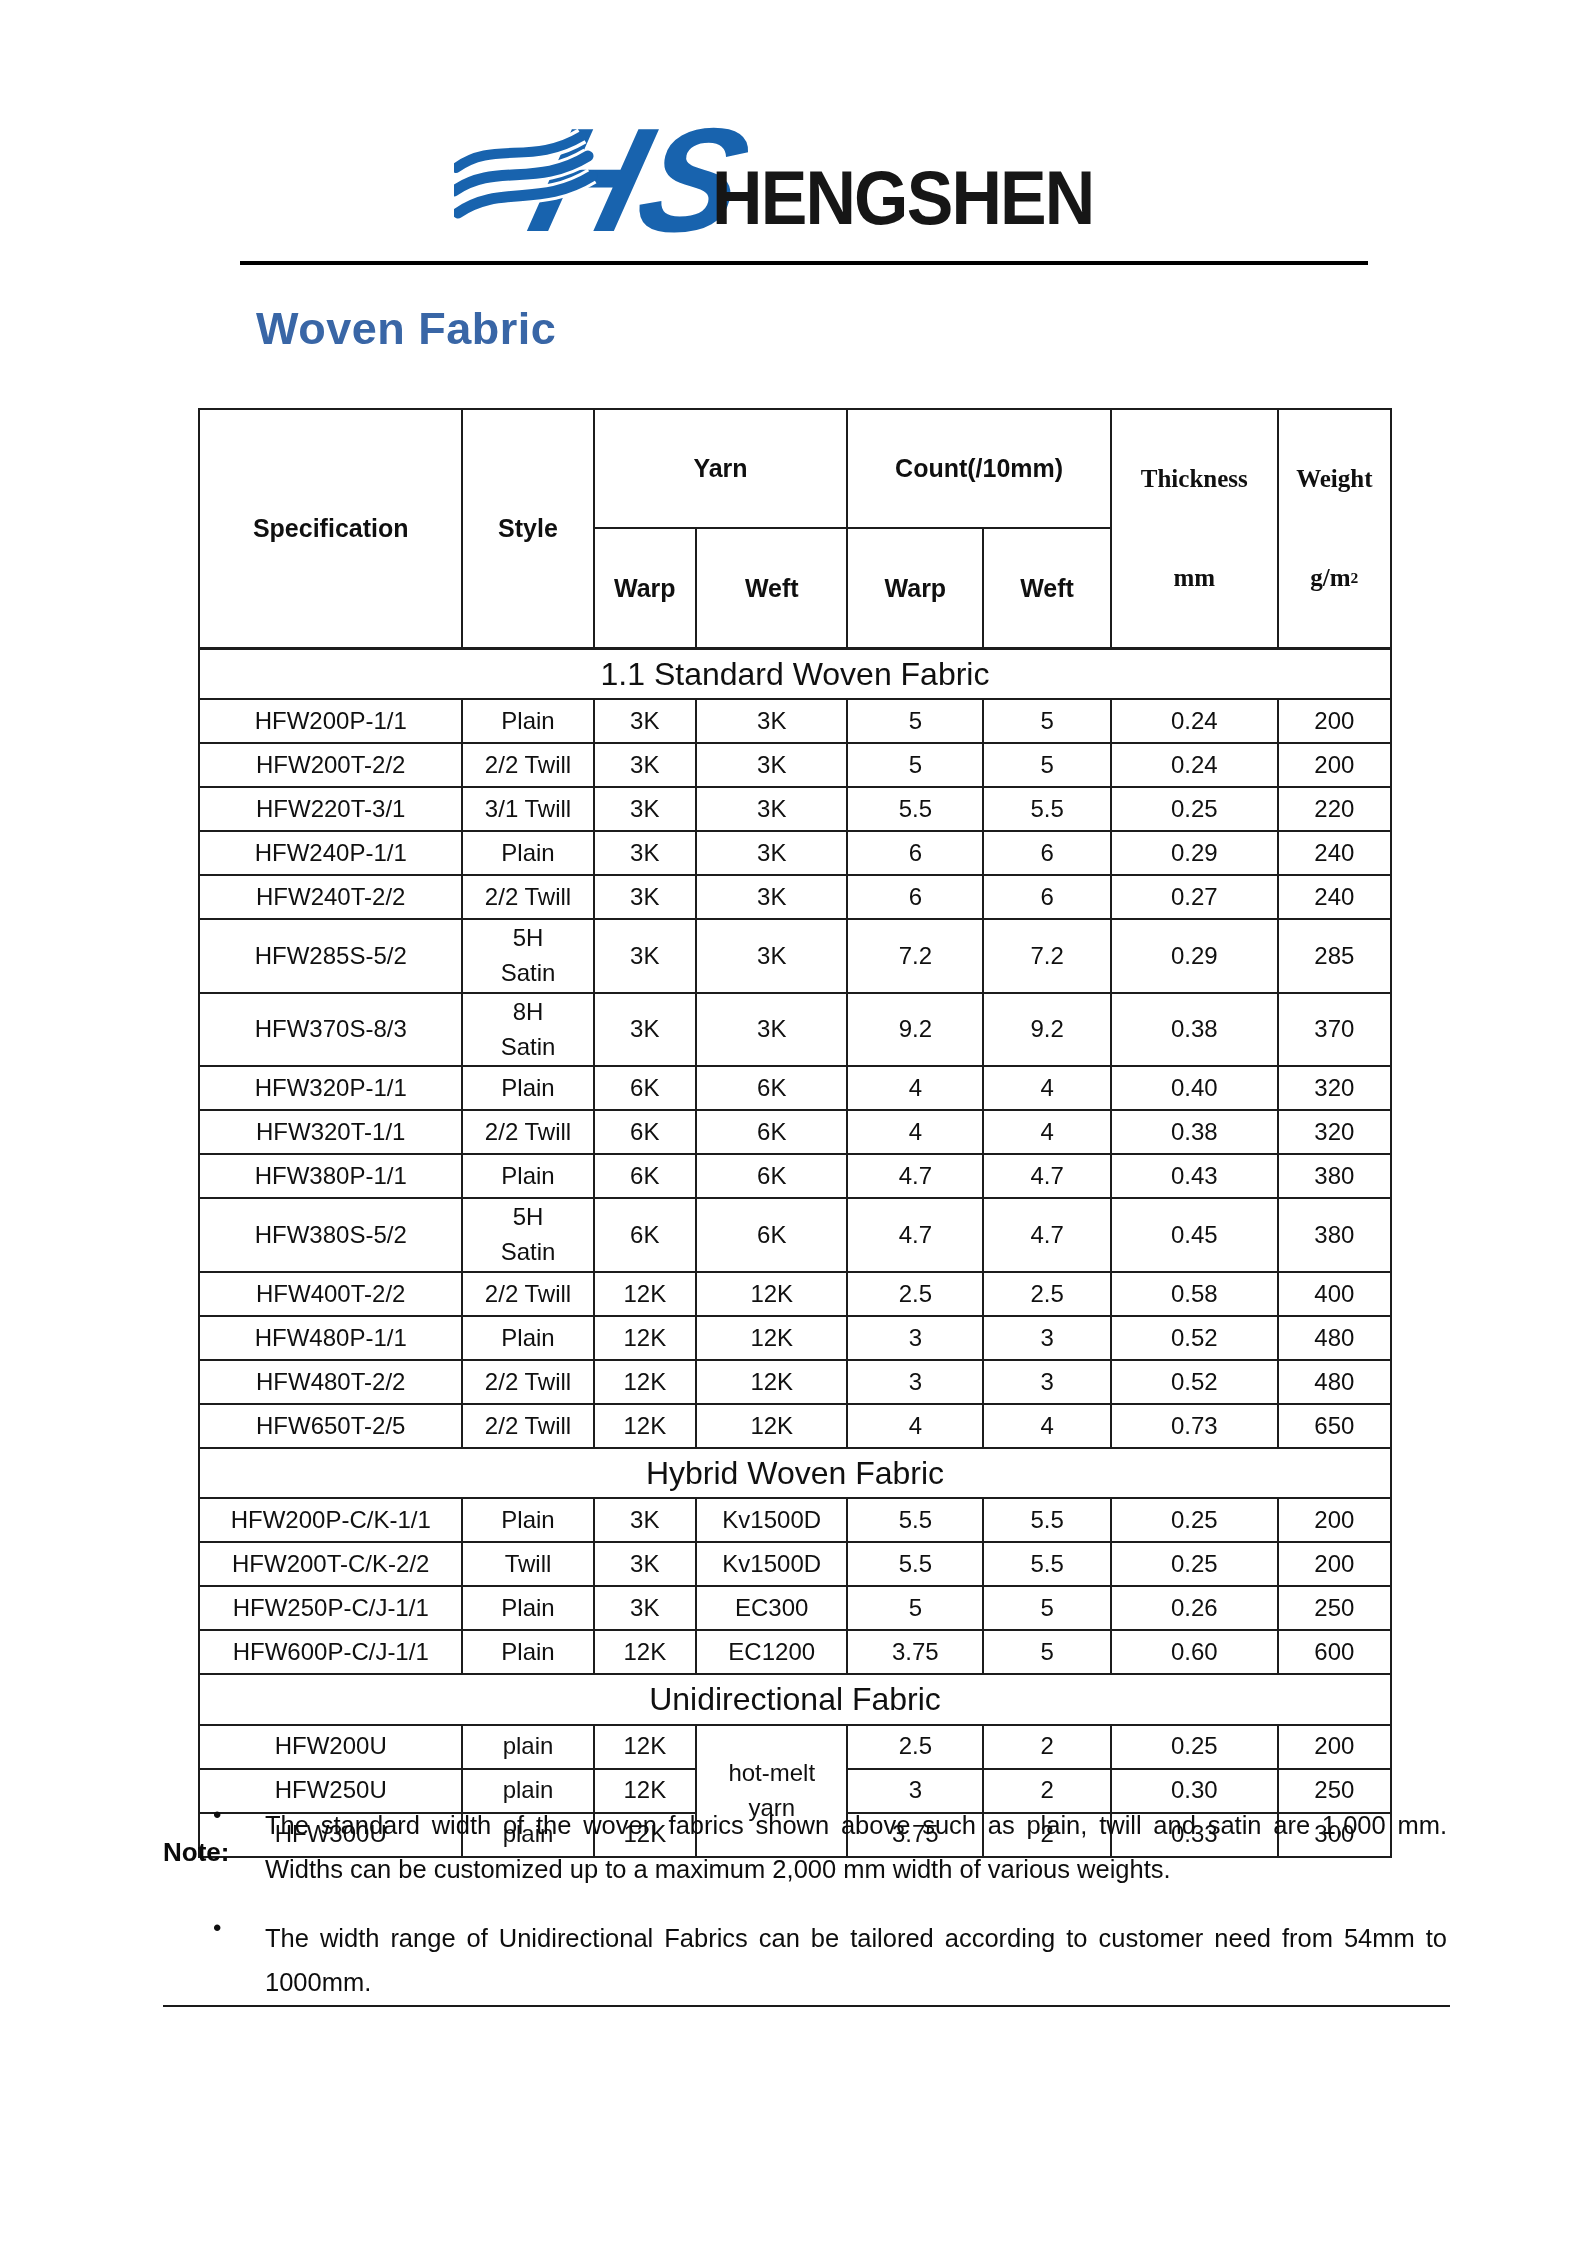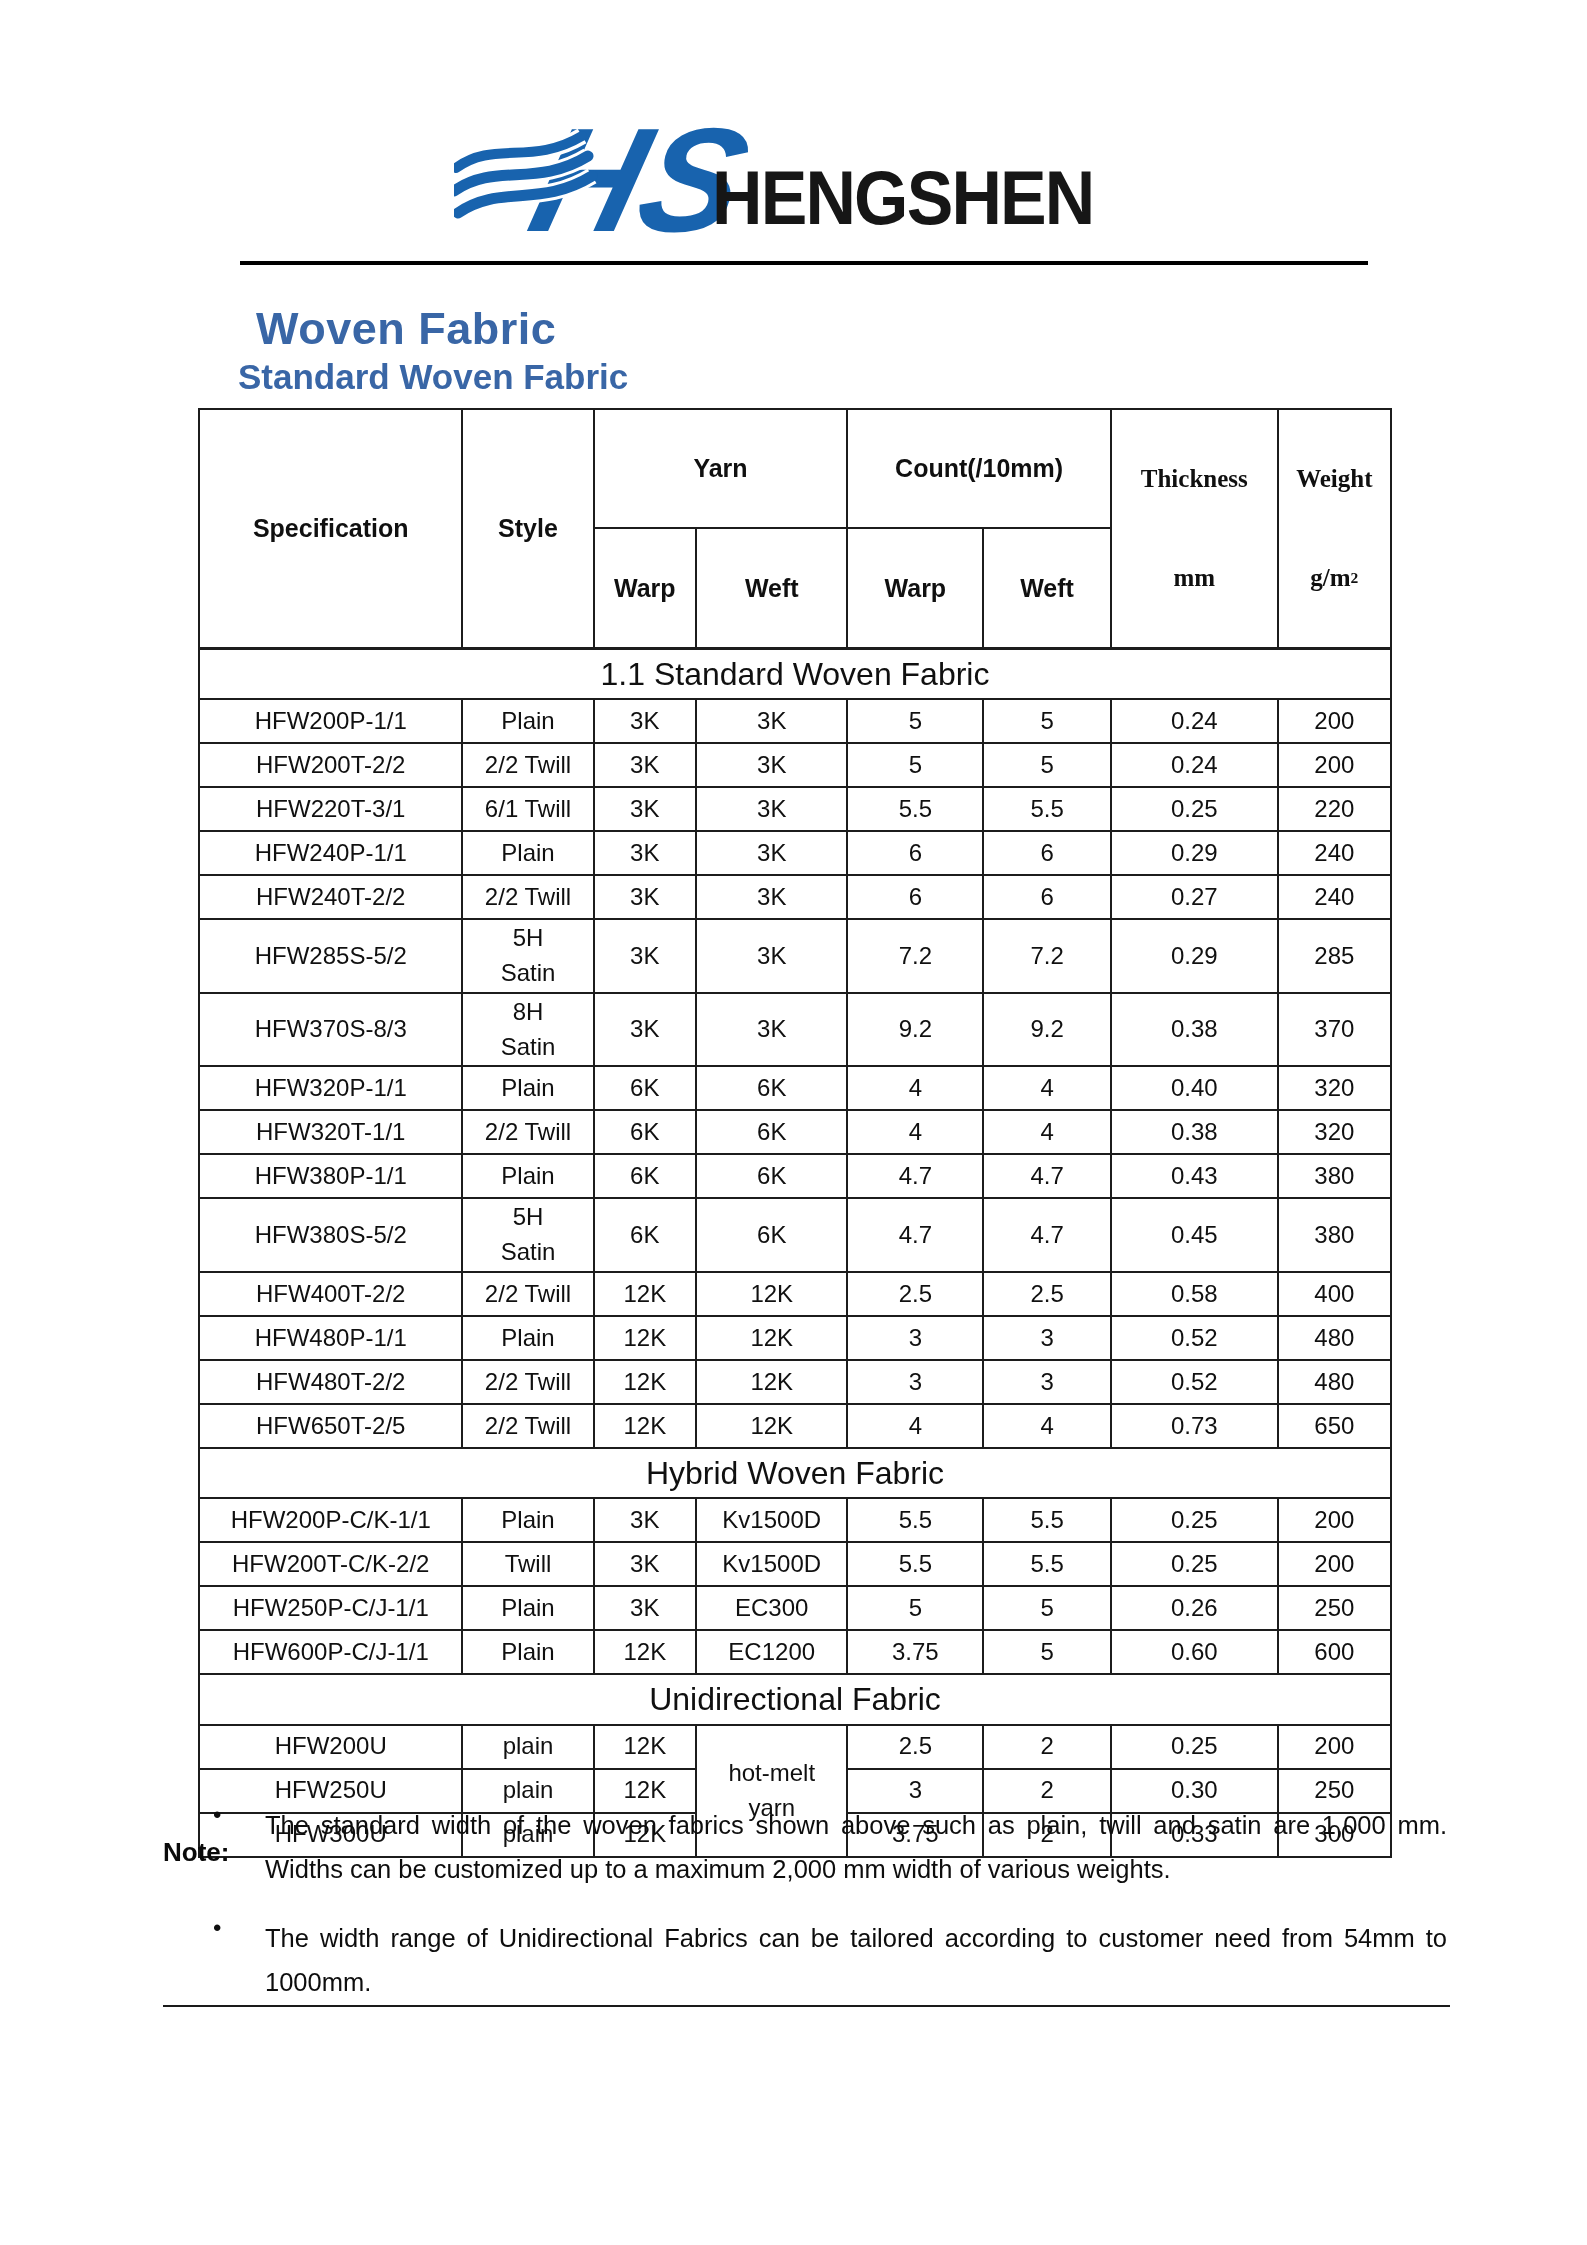--- a/index.html
+++ b/index.html
@@ -62,21 +62,20 @@
       </g>
       <g transform="translate(258,128) scale(0.92,1)">
         <text x="0" y="0" font-size="76" font-weight="bold" fill="#161616" letter-spacing="-2">HENGSHEN</text>
       </g>
     </svg>
   </div>
 
   <div class="top-rule"></div>
 
   <h1 class="h1">Woven Fabric</h1>
-  <h2 class="h2">Standard Woven Fabric</h2>
 
   <table class="spec">
     <colgroup>
       <col style="width:22.1%">
         <col style="width:11.0%">
         <col style="width:8.6%">
         <col style="width:12.7%">
       <col style="width:11.4%">
         <col style="width:10.7%">
         <col style="width:14.0%">
@@ -123,21 +122,21 @@
           <td>2/2 Twill</td>
           <td>3K</td>
           <td>3K</td>
           <td>5</td>
           <td>5</td>
           <td>0.24</td>
           <td>200</td>
         </tr>
         <tr>
           <td>HFW220T-3/1</td>
-          <td>6/1 Twill</td>
+          <td>3/1 Twill</td>
           <td>3K</td>
           <td>3K</td>
           <td>5.5</td>
           <td>5.5</td>
           <td>0.25</td>
           <td>220</td>
         </tr>
         <tr>
           <td>HFW240P-1/1</td>
           <td>Plain</td>

